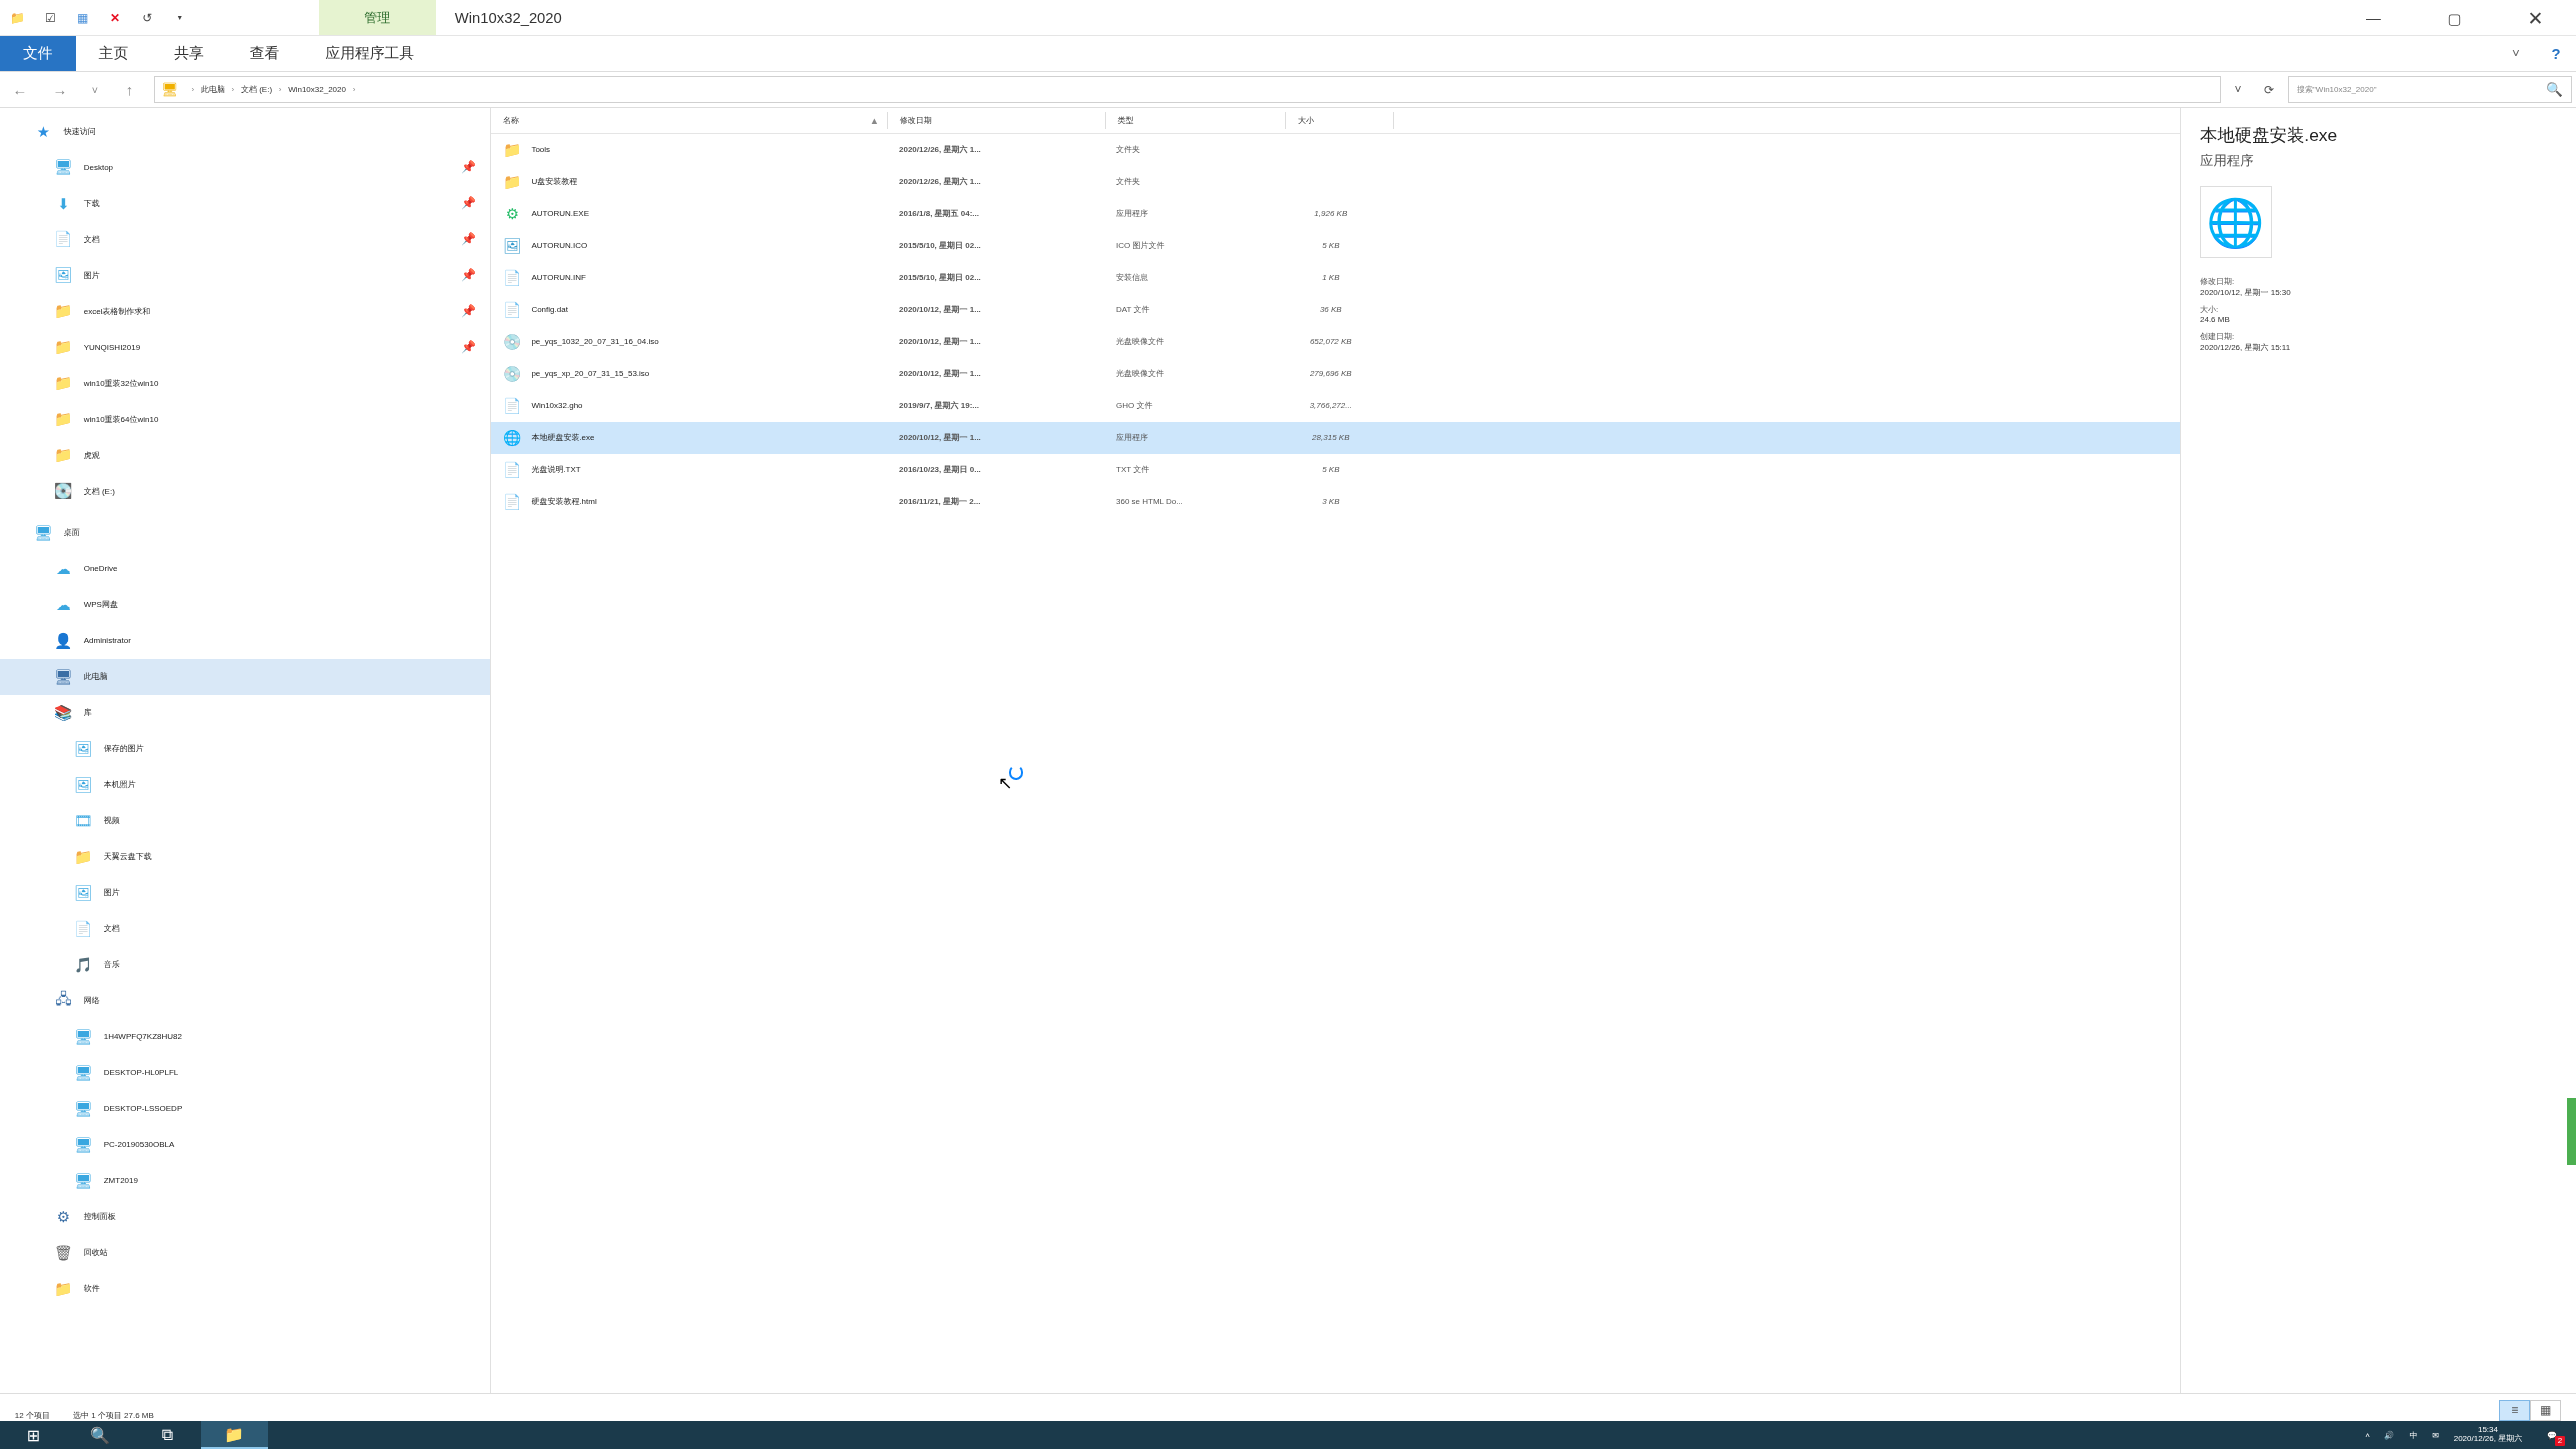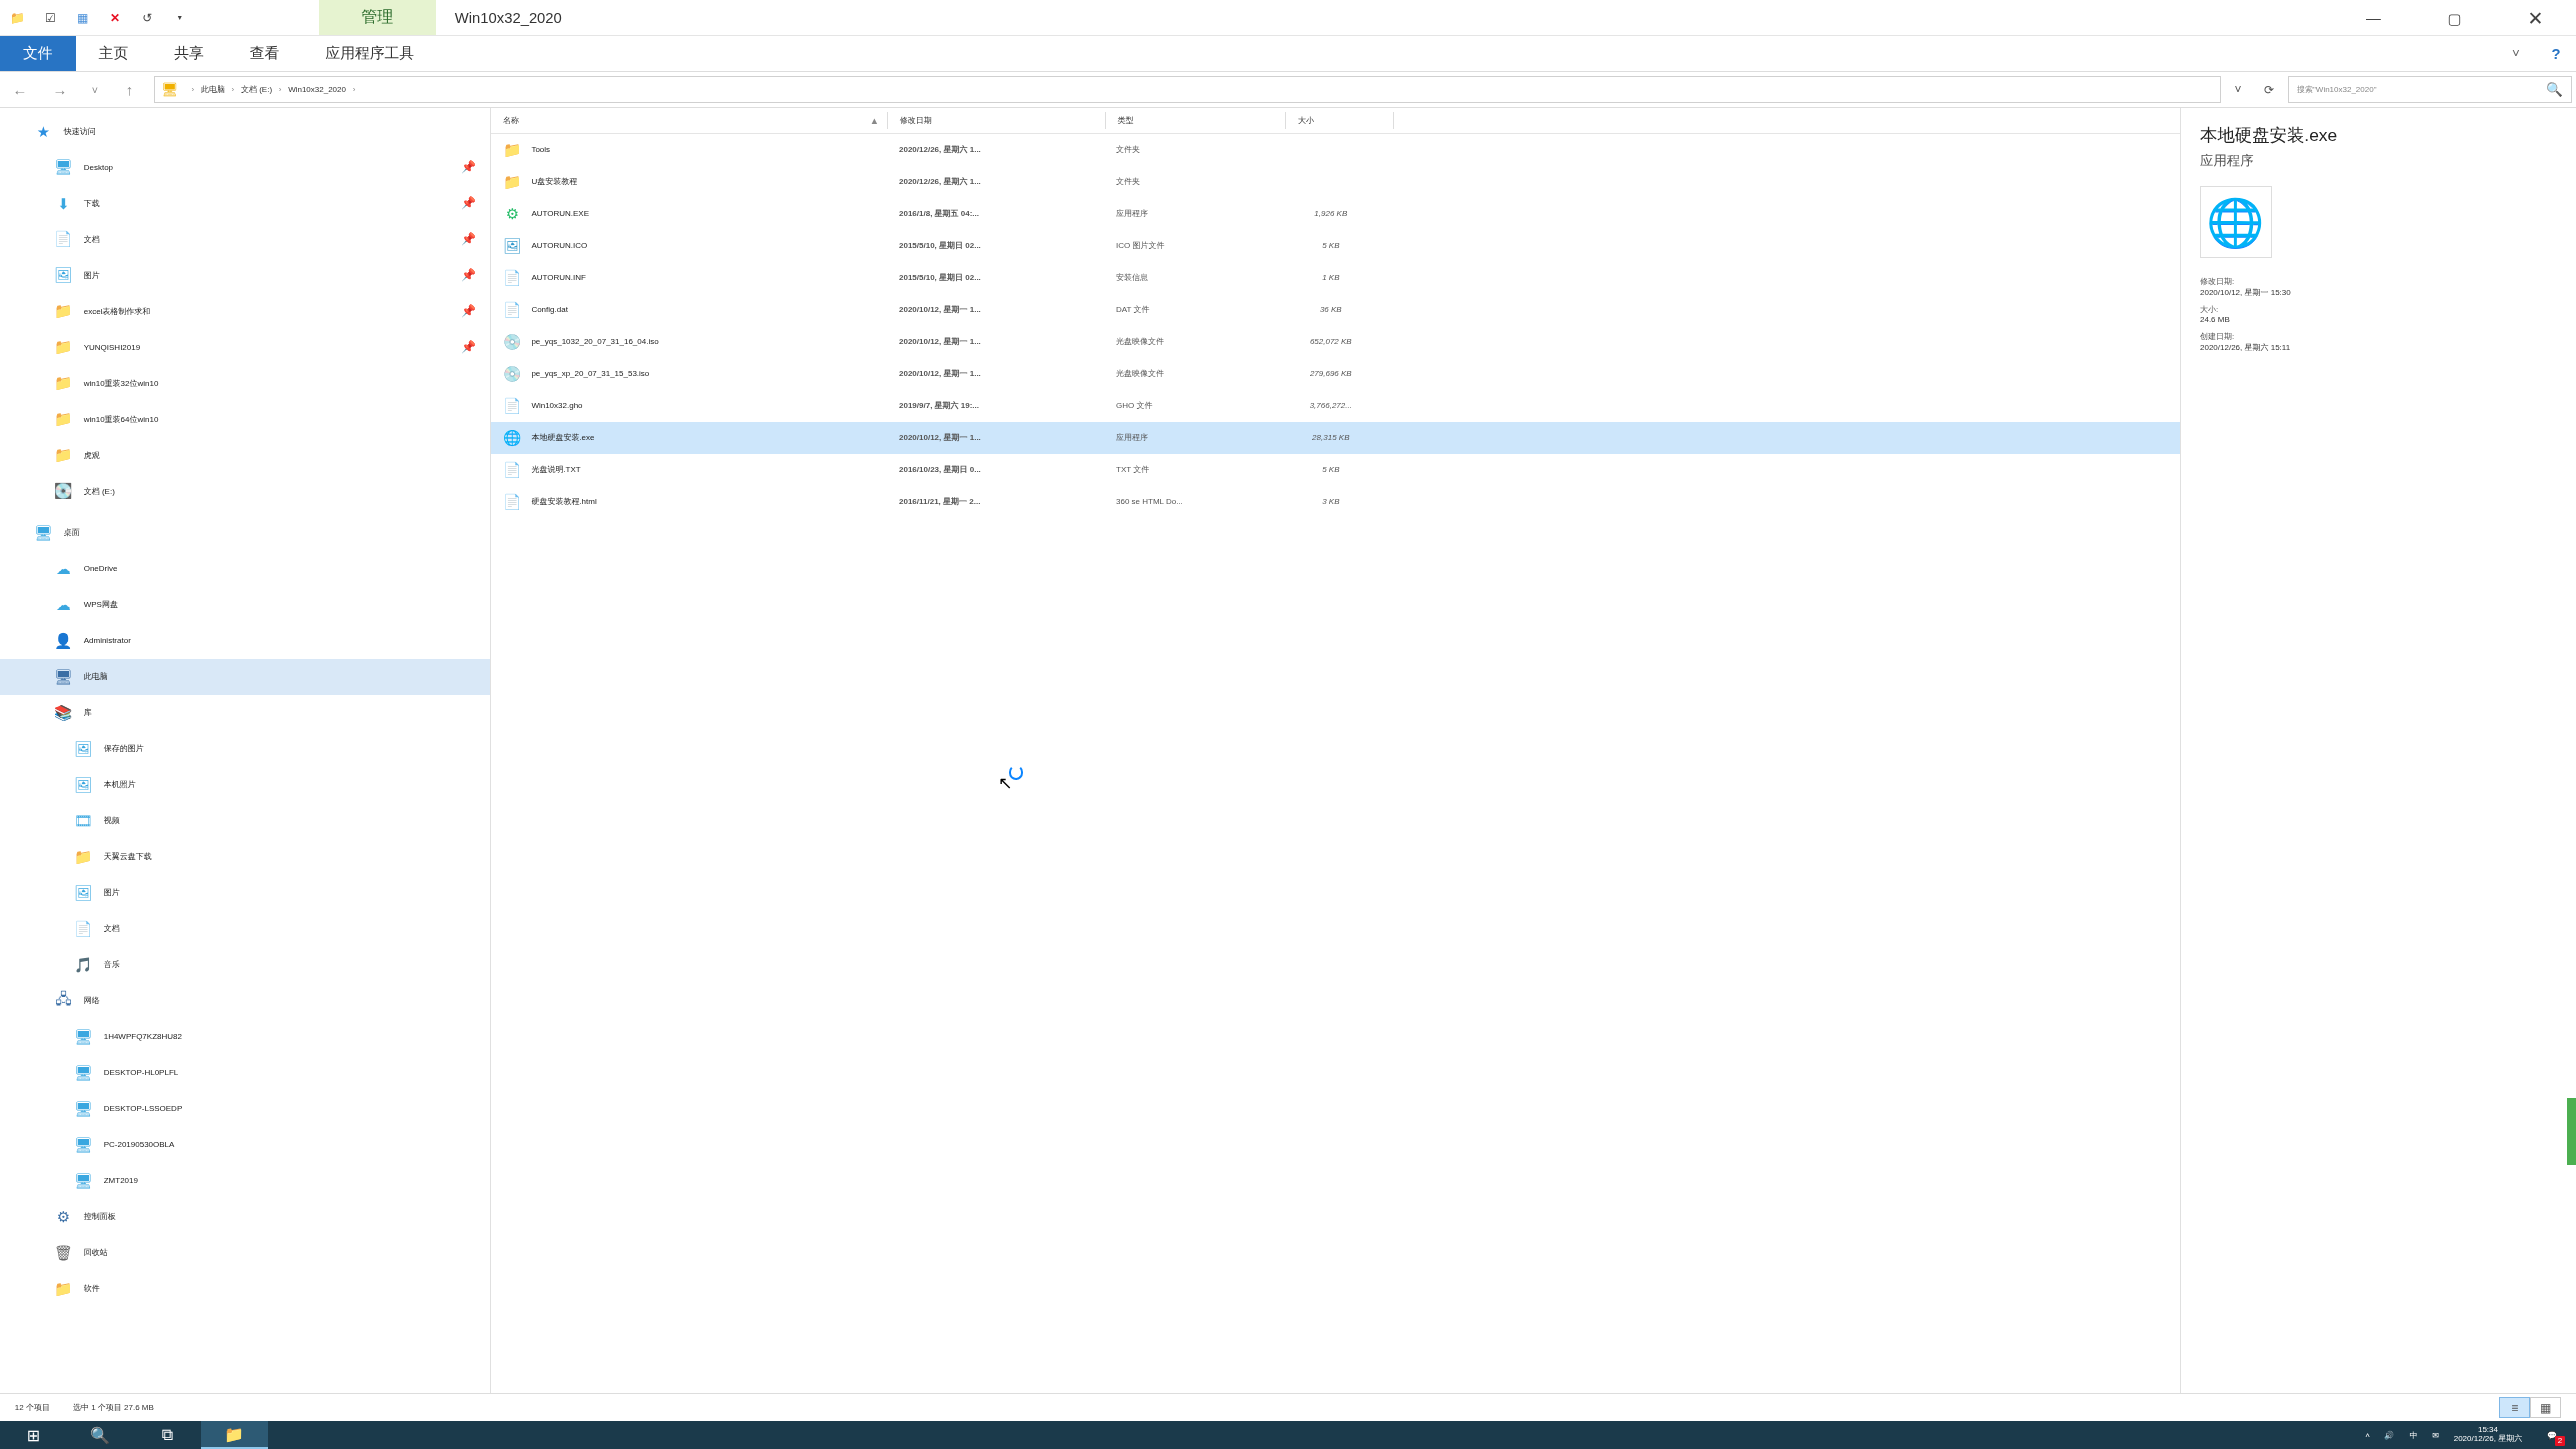--- a/index.html
+++ b/index.html
@@ -6,21 +6,21 @@
 html, body { width: 2576px; height: 1449px; background: #fff; overflow: hidden; }
 
 
 #titlebar { height: 36px; background: #fff; border-bottom: 0.7px solid #e5e5e5; display: flex; align-items: stretch; }
 #qat { display: flex; align-items: center; padding: 0 2.7px; gap: 1.3px; }
 .qat-btn { width: 31px; height: 20px; display: flex; align-items: center; justify-content: center; font-size: 12px; color: #444; }
 .qat-btn.folder { color: #f0b000; }
 .qat-btn.save { color: #4a90d9; }
 .qat-btn.x { color: #e81123; font-weight: bold; }
 #ribbon-context { margin-left: 121px; display: flex; align-items: stretch; }
-#manage-tab { width: 117px; background: #e6f3d0; color: #2b6b2b; display: flex; align-items: center; justify-content: center; font-size: 16px; }
+#manage-tab { width: 117px; background: #e6f3d0; color: #2b6b2b; display: flex; align-items: center; justify-content: center; font-size: 13px; }
 #window-title { margin-left: 19px; display: flex; align-items: center; font-size: 14.8px; color: #333; }
 #win-ctl { margin-left: auto; display: flex; }
 .win-ctl-btn { width: 81px; height: 36px; display: flex; align-items: center; justify-content: center; font-size: 14.8px; color: #444; }
 .win-ctl-btn.close { font-size: 19px; }
 
 
 #ribbon-tabs { height: 36px; display: flex; align-items: stretch; border-bottom: 0.7px solid #ddd; }
 .ribbon-tab { padding: 0 23px; display: flex; align-items: center; font-size: 14.8px; color: #333; }
 .ribbon-tab.file { background: #2874c4; color: #fff; }
 .ribbon-collapse { margin-left: auto; width: 40px; display: flex; align-items: center; justify-content: center; color: #666; font-size: 13.4px; }
@@ -95,21 +95,21 @@
 #cursor .ring { position: absolute; left: 10.7px; top: -4px; width: 14.8px; height: 14.8px; border: 2.7px solid #0a84ff; border-top-color: transparent; border-radius: 50%; }
 
 #preview { width: 396px; border-left: 0.7px solid #e0e0e0; padding: 14.8px 19px; }
 #preview h3 { font-size: 17.4px; font-weight: normal; color: #222; margin-bottom: 5.4px; }
 #preview .subtype { font-size: 13.4px; color: #555; margin-bottom: 16px; }
 #preview .thumb { width: 72px; height: 72px; border: 0.7px solid #ddd; display: flex; align-items: center; justify-content: center; font-size: 47px; color: #2b8fe0; background: #fff; margin-bottom: 17.4px; }
 #preview .kv { display: flex; font-size: 13.4px; margin-bottom: 6.7px; color: #333; flex-direction: column; }
 #preview .kv .k { width: 87px; color: #555; }
 
 
-#status { height: 28px; border-top: 0.7px solid #ddd; display: flex; align-items: center; padding: 0 14.8px; font-size: 13.4px; color: #333; gap: 23px; }
+#status { height: 28px; border-top: 0.7px solid #ddd; display: flex; align-items: flex-end; padding: 0 14.8px; font-size: 13.4px; color: #333; gap: 23px; }
 #status .views { margin-left: auto; display: flex; gap: 0; }
 #status .view-btn { width: 31px; height: 21.5px; border: 0.7px solid #ccc; display: flex; align-items: center; justify-content: center; font-size: 12px; color: #555; }
 #status .view-btn.active { background: #cde6fb; border-color: #7fb7e6; }
 
 
 #taskbar { height: 28px; background: #1b3a4b; display: flex; align-items: stretch; color: #fff; }
 .task-btn { width: 67px; display: flex; align-items: center; justify-content: center; font-size: 16px; color: #fff; }
 .task-btn.explorer { background: #2d5a74; border-bottom: 2px solid #8ec8ec; }
 #tray { margin-left: auto; display: flex; align-items: center; gap: 14.8px; padding-right: 8px; font-size: 13.4px; }
 #tray .clock { text-align: center; line-height: 1.1; font-size: 12px; }

